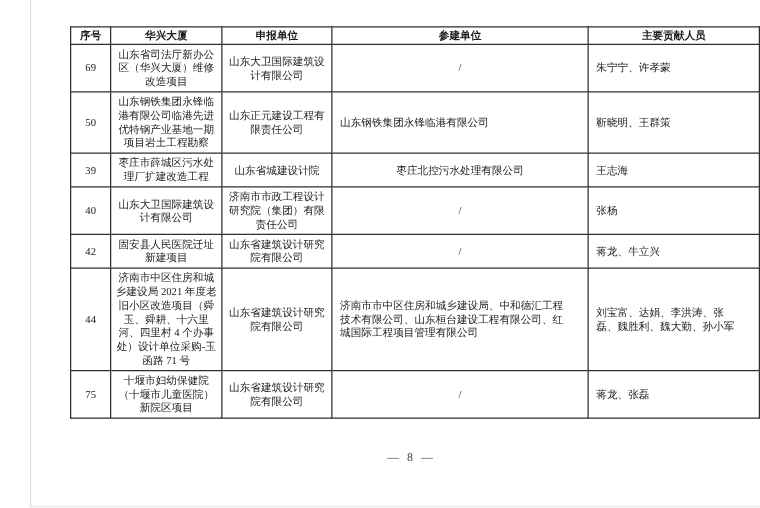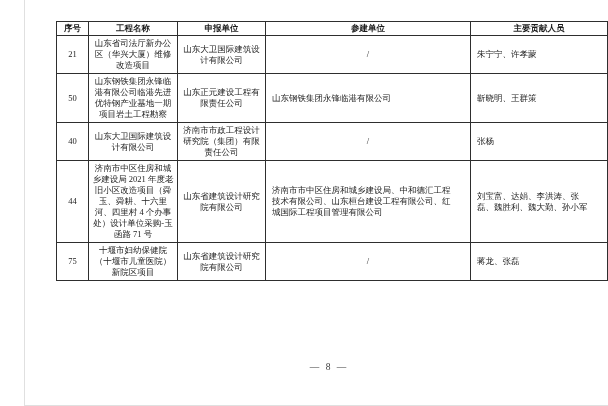--- a/index.html
+++ b/index.html
@@ -67,47 +67,61 @@
     <colgroup>
       <col class="c-no">
         <col class="c-name">
         <col class="c-app">
         <col class="c-part">
         <col class="c-ctr">
     </colgroup>
     <thead>
       <tr>
           <th>序号</th>
-          <th>工程名称</th>
+          <th>华兴大厦</th>
           <th>申报单位</th>
           <th>参建单位</th>
           <th>主要贡献人员</th>
         </tr>
     </thead>
     <tbody>
         <tr>
-          <td class="center">21</td>
+          <td class="center">69</td>
           <td class="center">山东省司法厅新办公区（华兴大厦）维修改造项目</td>
           <td class="center">山东大卫国际建筑设计有限公司</td>
           <td class="center">/</td>
           <td class="left">朱宁宁、许孝蒙</td>
         </tr>
         <tr>
           <td class="center">50</td>
           <td class="center">山东钢铁集团永锋临港有限公司临港先进优特钢产业基地一期项目岩土工程勘察</td>
           <td class="center">山东正元建设工程有限责任公司</td>
           <td class="left">山东钢铁集团永锋临港有限公司</td>
           <td class="left">靳晓明、王群策</td>
         </tr>
         <tr>
+          <td class="center">39</td>
+          <td class="center">枣庄市薛城区污水处理厂扩建改造工程</td>
+          <td class="center">山东省城建设计院</td>
+          <td class="center">枣庄北控污水处理有限公司</td>
+          <td class="left">王志海</td>
+        </tr>
+        <tr>
           <td class="center">40</td>
           <td class="center">山东大卫国际建筑设计有限公司</td>
           <td class="center">济南市市政工程设计研究院（集团）有限责任公司</td>
           <td class="center">/</td>
           <td class="left">张杨</td>
+        </tr>
+        <tr>
+          <td class="center">42</td>
+          <td class="center">固安县人民医院迁址新建项目</td>
+          <td class="center">山东省建筑设计研究院有限公司</td>
+          <td class="center">/</td>
+          <td class="left">蒋龙、牛立兴</td>
         </tr>
         <tr>
           <td class="center">44</td>
           <td class="center">济南市中区住房和城乡建设局 2021 年度老旧小区改造项目（舜玉、舜耕、十六里河、四里村 4 个办事处）设计单位采购-玉函路 71 号</td>
           <td class="center">山东省建筑设计研究院有限公司</td>
           <td class="left">济南市市中区住房和城乡建设局、中和德汇工程技术有限公司、山东桓台建设工程有限公司、红城国际工程项目管理有限公司</td>
           <td class="left">刘宝富、达娟、李洪涛、张磊、魏胜利、魏大勤、孙小军</td>
         </tr>
         <tr>
           <td class="center">75</td>

